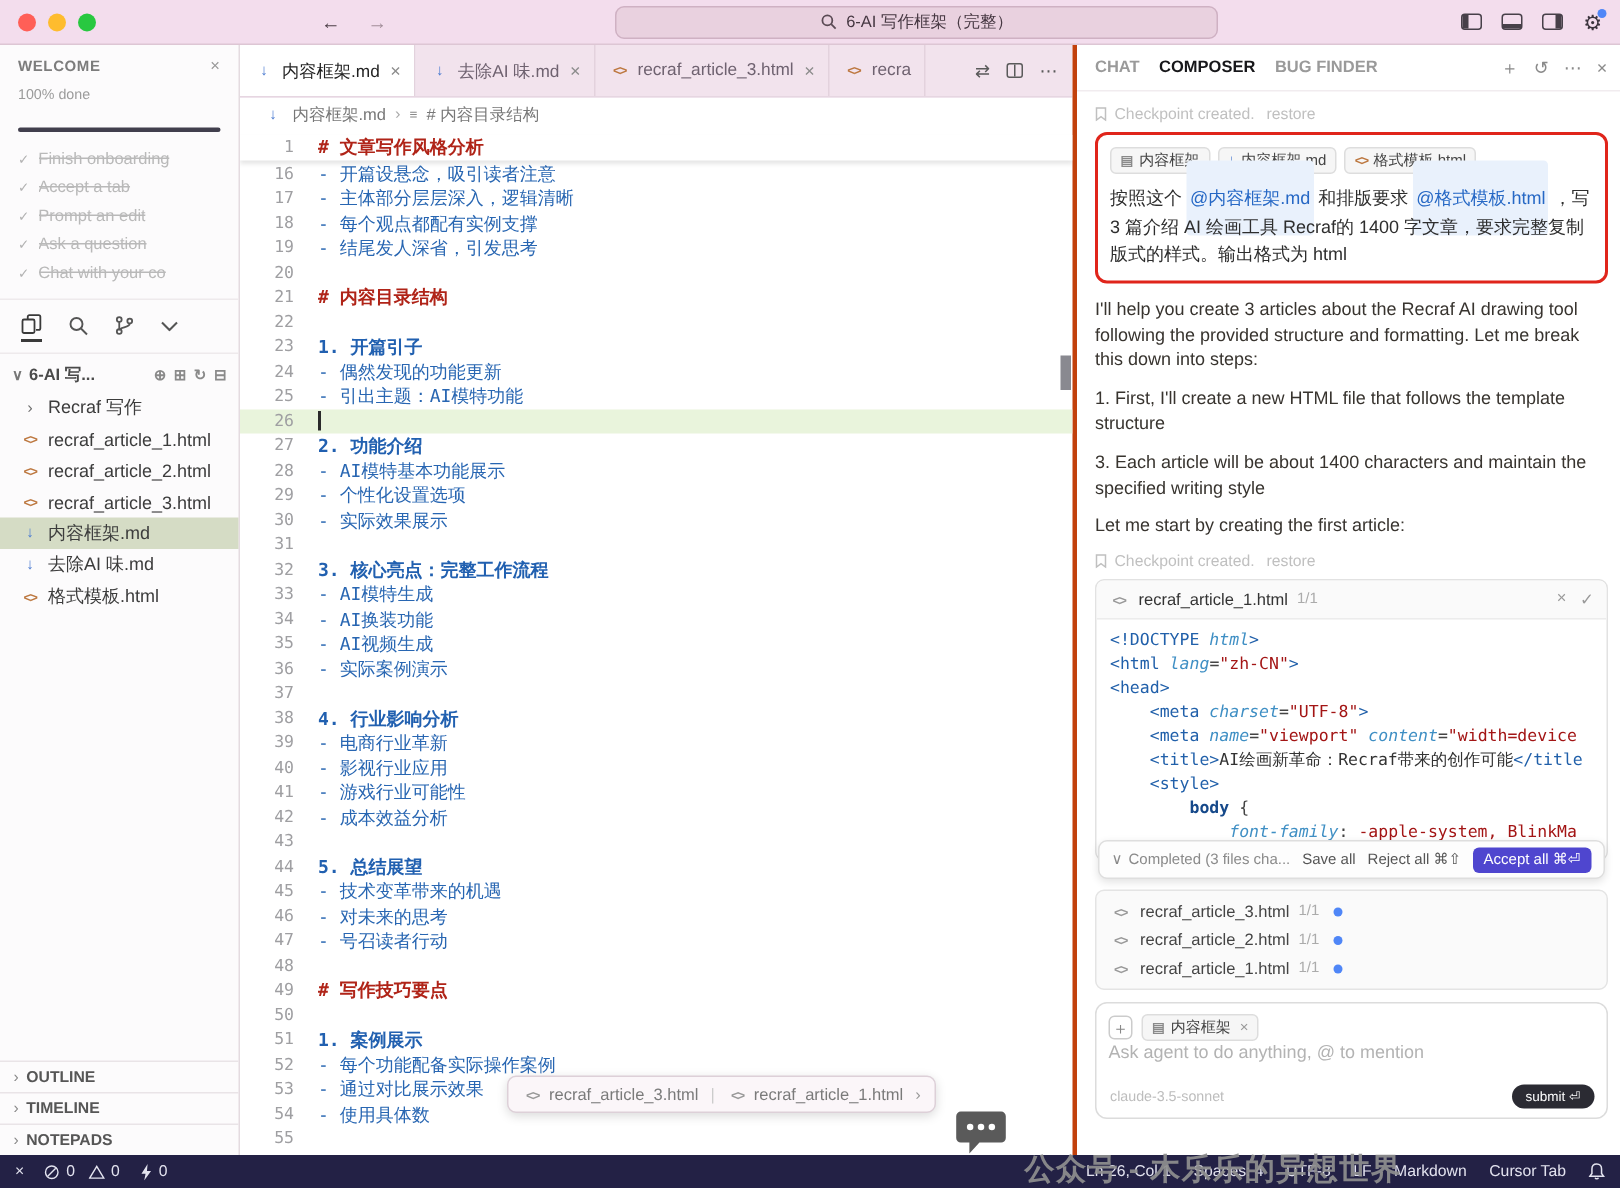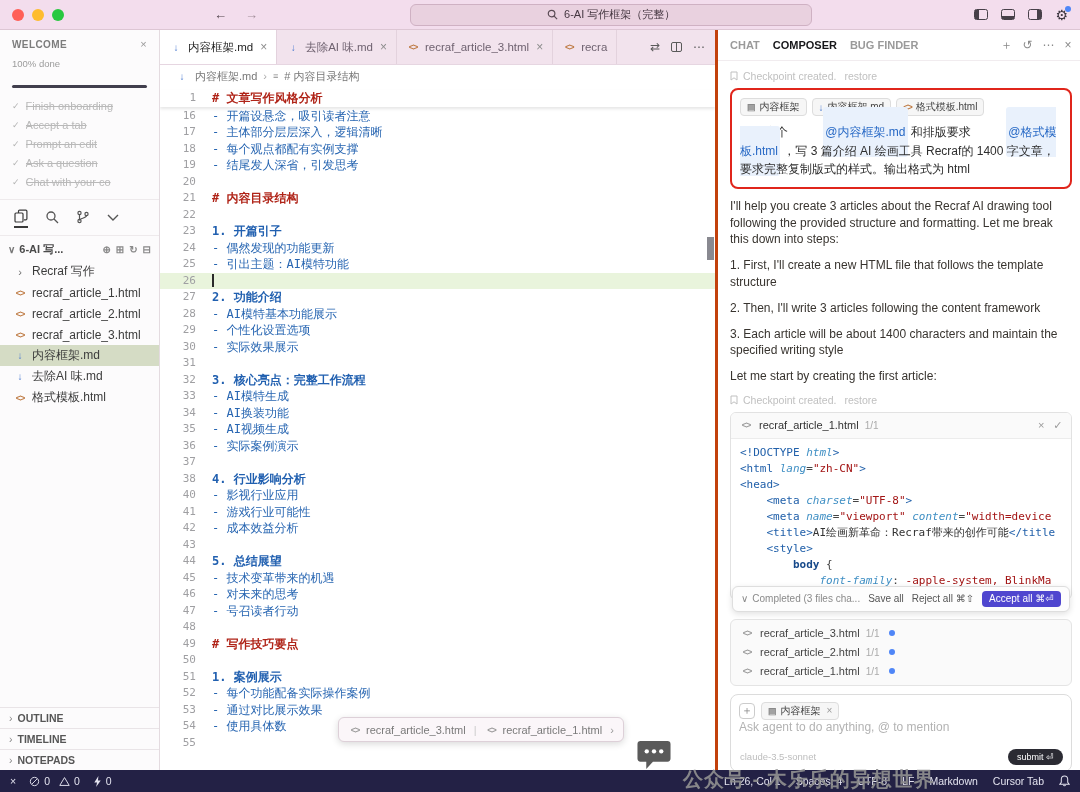--- a/index.html
+++ b/index.html
@@ -83,21 +83,21 @@
   .rp-tab.active{color:#17171a;}
   .rp-icons{margin-left:auto;display:flex;gap:10px;color:#8a8a8a;font-size:12px;font-weight:normal;align-items:center;}
   .rp-scroll{flex:1;overflow:hidden;padding:4px 12px 6px;box-sizing:border-box;}
   .checkpoint{display:flex;align-items:center;gap:5px;color:#c0c0c0;font-size:10.5px;margin:5px 0 6px;}
   .cp-restore{margin-left:3px;}
   .user-card{border:2px solid #e0251b;border-radius:8px;padding:8px;background:#fff;}
   .pill-row{display:flex;gap:5px;flex-wrap:wrap;margin-bottom:7px;}
   .pill{display:inline-flex;align-items:center;gap:4px;border:1px solid #ddd;background:#f6f6f6;border-radius:4px;padding:1px 6px;font-size:10px;color:#444;}
   .pill .fi{width:auto;}
   .msg{font-size:12px;color:#2e2e2e;line-height:1.55;}
-  .mention{color:#2668c5;background:#e9f1fc;border-radius:3px;padding:18px 2px;margin-left:32px;}
+  .mention{color:#2668c5;background:#e9f1fc;border-radius:3px;padding:18px 2px;}
   .ai-p{font-size:12px;color:#38342f;line-height:1.4;margin:9px 0;}
   .code-card{border:1px solid #e2e2e2;border-radius:6px;overflow:hidden;margin-top:2px;background:#fff;}
   .cc-head{height:25px;display:flex;align-items:center;gap:6px;padding:0 8px;border-bottom:1px solid #ececec;font-size:11px;color:#333;background:#fafafa;}
   .cc-head .fi-html{color:#999;}
   .cc-frac{color:#ababab;font-size:10px;}
   .cc-actions{margin-left:auto;display:flex;gap:9px;color:#9a9a9a;font-size:11px;}
   .cc-body{padding:6px 9px 10px;font-family:"DejaVu Sans Mono",monospace;font-size:11px;line-height:16px;}
   .code-line{white-space:pre;}
   .tk-tag{color:#2160aa;}
   .tk-attr{color:#3f8fc4;font-style:italic;}
@@ -406,20 +406,24 @@
             </div>
             <div class="ed-row">
               <span class="gut">37</span>
               <span class="lt "></span>
             </div>
             <div class="ed-row">
               <span class="gut">38</span>
               <span class="lt ol">4. 行业影响分析</span>
             </div>
             <div class="ed-row">
+              <span class="gut">39</span>
+              <span class="lt ul">- 电商行业革新</span>
+            </div>
+            <div class="ed-row">
               <span class="gut">40</span>
               <span class="lt ul">- 影视行业应用</span>
             </div>
             <div class="ed-row">
               <span class="gut">41</span>
               <span class="lt ul">- 游戏行业可能性</span>
             </div>
             <div class="ed-row">
               <span class="gut">42</span>
               <span class="lt ul">- 成本效益分析</span>
@@ -531,21 +535,20 @@
                 <span class="fi fi-html">&lt;&gt;</span>
                 <span>格式模板.html</span>
               </span>
             </div>
           <div id="msg" class="msg"><span>按照这个 </span><span class="mention">@内容框架.md</span><span> 和排版要求 </span><span class="mention">@格式模板.html</span><span> ，写 3 篇介绍 AI 绘画工具 Recraf的 1400 字文章，要求完整复制版式的样式。输出格式为 html</span></div>
         </div>
 
         <div id="ai-paras">
             <div class="ai-p">I'll help you create 3 articles about the Recraf AI drawing tool following the provided structure and formatting. Let me break this down into steps:</div>
             <div class="ai-p">1. First, I'll create a new HTML file that follows the template structure</div>
-            <div class="ai-p">2. Then, I'll write 3 articles following the content framework</div>
             <div class="ai-p">3. Each article will be about 1400 characters and maintain the specified writing style</div>
             <div class="ai-p">Let me start by creating the first article:</div>
           </div>
 
         <div class="checkpoint">
           <svg width="8" height="10" viewBox="0 0 8 10">
               <path d="M1 1h6v8L4 6.8 1 9z" fill="none" stroke="#c0c0c0"></path>
             </svg>
           <span>Checkpoint created.</span>
           <span class="cp-restore">restore</span>

